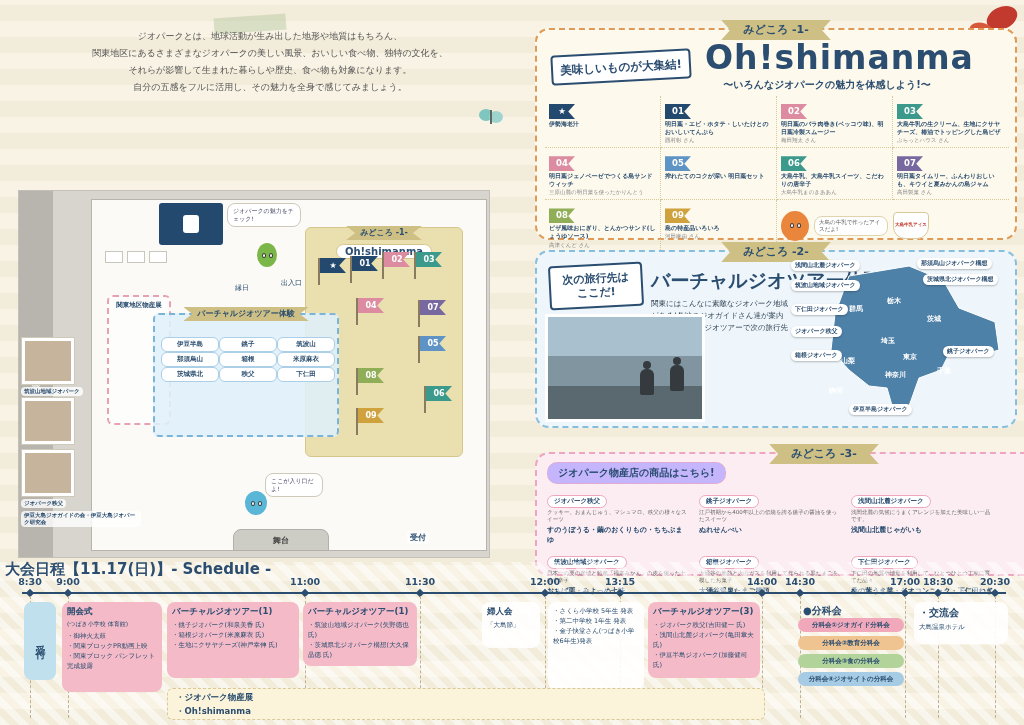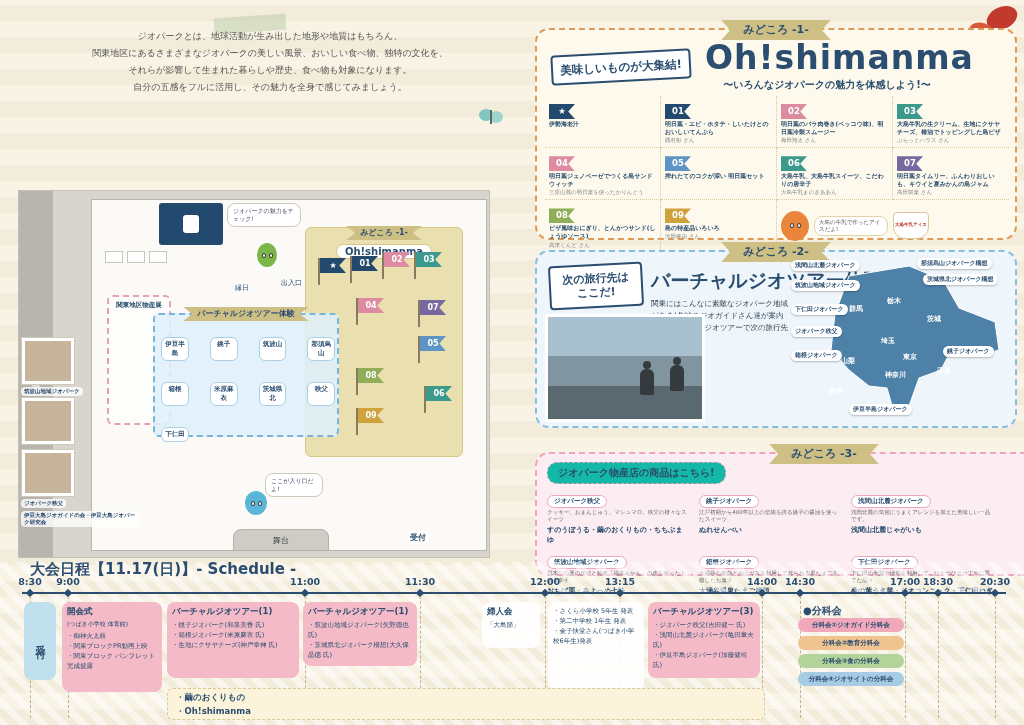--- a/index.html
+++ b/index.html
@@ -32,27 +32,27 @@
 .court{position:absolute;left:286px;top:36px;width:158px;height:230px;background:#eadfae;border:1px solid #d6c68c;border-radius:6px}
 .courthead{position:absolute;left:50%;top:-8px;transform:translateX(-50%);text-align:center;width:120px}
 .courthead .lbl{display:inline-block;background:#fff;border:1px solid #d6c68c;border-radius:8px;font-size:10px;font-weight:bold;color:#2a4d70;padding:1px 8px;margin-top:2px}
 .flag{position:absolute;width:30px;height:28px}
 .flag .pole{position:absolute;left:0;top:0;width:2px;height:27px;background:#8a7a5f}
 .flag .pennant{position:absolute;left:2px;top:0;width:26px;height:15px;color:#fff;font-size:8px;font-weight:bold;
   text-align:center;line-height:15px;clip-path:polygon(0 0,100% 0,74% 50%,100% 100%,0 100%)}
 .pinkbox{position:absolute;left:88px;top:104px;width:64px;height:130px;border:2px dashed #e8a0b4;background:rgba(255,255,255,.6);border-radius:6px}
 .pinkbox .lbl{font-size:6.5px;font-weight:bold;color:#2a4d70;text-align:center;margin-top:4px}
 .bluebox{position:absolute;left:134px;top:122px;width:186px;height:124px;border:2px dashed #7ab4d8;background:rgba(223,240,250,.88);border-radius:6px}
-.vgrid{position:absolute;left:6px;top:22px;width:174px;display:grid;grid-template-columns:repeat(4,1fr);gap:21px}
+.vgrid{position:absolute;left:6px;top:22px;width:174px;display:grid;grid-template-columns:repeat(3,1fr);gap:0}
 .vtag{background:#fff;border:1px solid #aacfe6;border-radius:6px;font-size:6.5px;font-weight:bold;color:#2a4d70;text-align:center;padding:2px 0}
 .photoframe{position:absolute;width:54px;height:48px;background:#fff;border:1px solid #cfc9ba;padding:3px}
 .photoframe i{display:block;width:100%;height:100%;background:#c6b49c}
 .caption{position:absolute;font-size:5.5px;font-weight:bold;color:#2a4d70;background:rgba(255,255,255,.8);padding:1px 3px;border-radius:4px}
 .stage{position:absolute;left:214px;top:338px;width:96px;height:22px;background:#cdccc5;border:1px solid #b2b0a8;border-radius:8px 8px 0 0;
-  font-size:8px;color:#444;display:flex;align-items:center;justify-content:center;font-weight:normal}
+  font-size:8px;color:#444;display:flex;align-items:center;justify-content:center;font-weight:bold}
 
 .m1{position:absolute;left:535px;top:28px;width:482px;height:212px;background:#fdf9ec;border:2px dashed #e09a57;border-radius:14px}
 .m2{position:absolute;left:535px;top:250px;width:482px;height:178px;background:#eef6fb;border:2px dashed #86bede;border-radius:14px}
 .m3{position:absolute;left:535px;top:452px;width:578px;height:124px;background:#fcedf2;border:2px dashed #eda6bd;border-radius:14px}
 .center-ribbon{left:50%;transform:translateX(-50%);top:-10px}
 .badge{position:absolute;background:#fff;border:2px solid #2a4d70;border-radius:4px;color:#2a4d70;font-weight:bold;
   display:flex;align-items:center;justify-content:center;text-align:center}
 .m1 .badge{left:14px;top:22px;width:140px;height:30px;font-size:11.5px;transform:rotate(-3deg)}
 .m1 .big{position:absolute;left:168px;top:8px;font-size:33px;font-weight:bold;color:#2a4d70;letter-spacing:1px}
 .m1 .sub{position:absolute;left:120px;top:48px;width:340px;text-align:center;font-size:10px;font-weight:bold;color:#2a4d70}
@@ -74,32 +74,32 @@
 .m2 .desc{position:absolute;left:114px;top:46px;width:138px;font-size:7.5px;line-height:1.6;color:#345}
 .photo{position:absolute;left:8px;top:62px;width:160px;height:108px;border:3px solid #fff;
   background:linear-gradient(#a9c0cf 0 38%,#80959f 38% 68%,#59696f 68% 100%)}
 .person{position:absolute;width:14px;height:26px;background:#343a3e;border-radius:6px 6px 2px 2px}
 .person::before{content:"";position:absolute;left:3px;top:-8px;width:8px;height:8px;background:#343a3e;border-radius:50%}
 .kmap{position:absolute;left:254px;top:6px;width:222px;height:164px}
 .pref{position:absolute;font-size:7px;color:#fff;font-weight:bold}
 .gtag{position:absolute;background:#fff;border-radius:6px;font-size:6px;font-weight:bold;color:#2a4d70;padding:1px 4px;
   box-shadow:0 1px 2px rgba(0,0,0,.25);white-space:nowrap}
 
-.m3 .titlebox{position:absolute;left:10px;top:8px;background:#14b8a6;border:1px dashed #eda6bd;border-radius:10px;
+.m3 .titlebox{position:absolute;left:10px;top:8px;background:#c4b5fd;border:1px dashed #eda6bd;border-radius:10px;
   font-size:10px;font-weight:bold;color:#2a4d70;padding:3px 10px}
 .sgrid{position:absolute;left:10px;top:34px;width:446px;height:84px;display:grid;grid-template-columns:repeat(3,1fr);
   grid-template-rows:repeat(2,1fr);grid-auto-flow:column;column-gap:10px;row-gap:4px}
 .stag{display:inline-block;background:#fff;border:1px solid #eda6bd;border-radius:8px;font-size:6.5px;font-weight:bold;
   color:#2a4d70;padding:1px 6px;margin-bottom:1px}
 .sdesc{font-size:5.5px;color:#666;line-height:1.35}
 .sitems{font-size:7px;font-weight:bold;color:#2a4d70;margin-top:1px}
 
 .sched{position:absolute;left:0;top:562px;width:1024px;height:163px;
   background-image:repeating-linear-gradient(45deg,rgba(255,255,255,.5) 0 7px,transparent 7px 14px)}
-.sched-title{position:absolute;left:30px;top:-2px;font-size:15px;font-weight:bold;color:#2a4d70}
+.sched-title{position:absolute;left:5px;top:-2px;font-size:15px;font-weight:bold;color:#2a4d70}
 .ruler{position:absolute;left:22px;width:984px;top:30px;height:2px;background:#2a4d70}
 .tick{position:absolute;top:14px;transform:translateX(-50%);font-size:9.5px;font-weight:bold;color:#2a4d70}
 .tmark{position:absolute;top:28px;width:6px;height:6px;background:#2a4d70;transform:translateX(-50%) rotate(45deg)}
 .vline{position:absolute;top:34px;height:122px;border-left:1px dashed #bfb294}
 .sblock{position:absolute;border-radius:8px;padding:4px 5px;color:#2a4d70}
 .sblock .st{font-size:8.5px;font-weight:bold;margin-bottom:2px}
 .sblock .ss{font-size:6px;margin-bottom:2px}
 .sblock .si{font-size:6.5px;line-height:1.55}
 .pinkb{background:#f4bac7}
 .whiteb{background:rgba(255,255,255,.9)}
@@ -399,20 +399,24 @@
       <div class="si">・浅間山北麓ジオパーク(亀田章夫 氏)</div>
       <div class="si">・伊豆半島ジオパーク(加藤健司 氏)</div>
     </div>
 
     <div class="sblock" style="left:798px;top:38px;font-size:10px;font-weight:bold">●分科会</div>
     <div class="bar" style="top:56px;background:#f2a8bb">分科会①ジオガイド分科会</div>
     <div class="bar" style="top:74px;background:#f0c490">分科会②教育分科会</div>
     <div class="bar" style="top:92px;background:#b2d39a">分科会③食の分科会</div>
     <div class="bar" style="top:110px;background:#a6cbe4">分科会④ジオサイトの分科会</div>
 
+    <div class="sblock whiteb" style="left:914px;top:40px;width:94px;height:42px">
+      <div class="st" style="font-size:10px">・交流会</div>
+      <div class="si">大島温泉ホテル</div>
+    </div>
 
     <div class="products">
-      <span>・繭のおくりもの</span><br>
+      <span>・ジオパーク物産展</span><br>
       <span>・Oh!shimanma</span>
     </div>
   </div>
 
 </div>
 
 </body></html>

